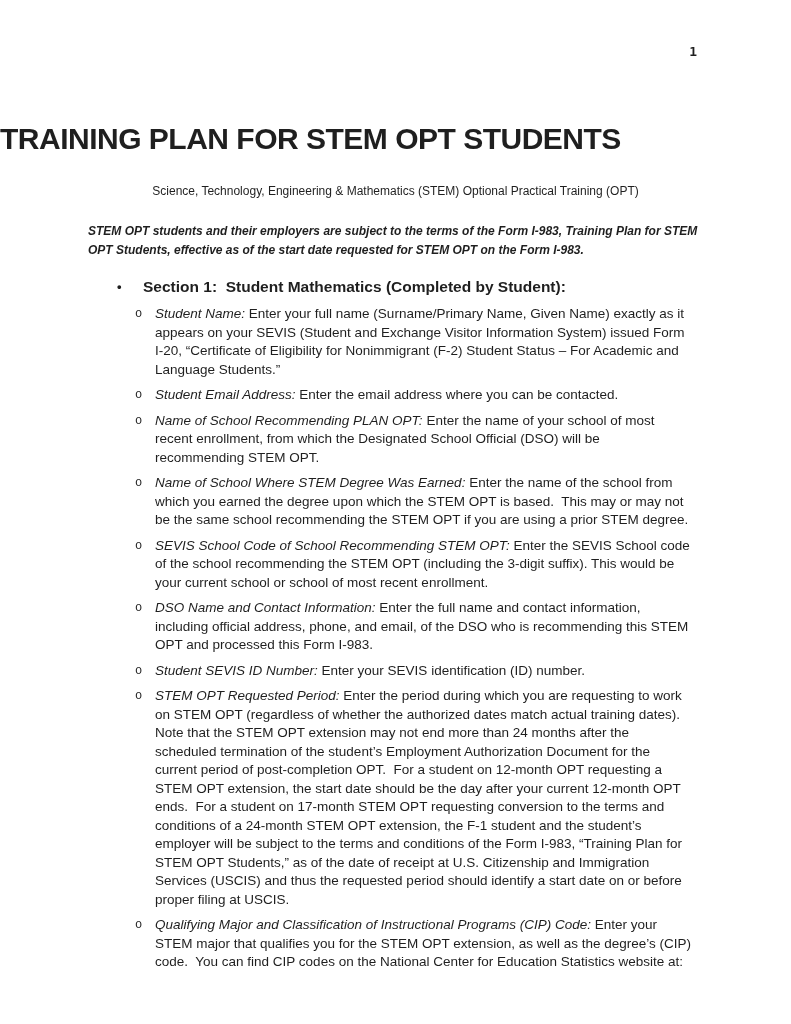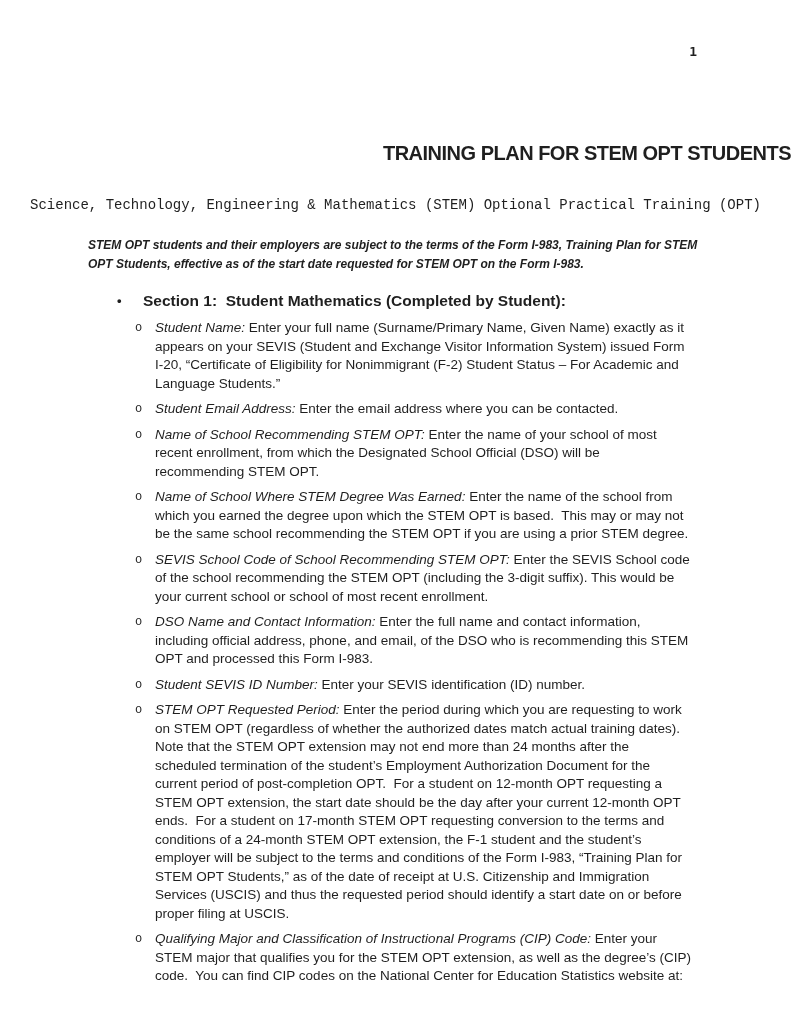--- a/index.html
+++ b/index.html
@@ -24,33 +24,32 @@
   }
   .doc-body { padding-top: 112px; }
   .kicker {
     text-align: center;
     font-size: 18px;
     font-weight: bold;
     line-height: 23px;
     margin: 0;
   }
   .big-title {
-    text-align: right;
-    font-size: 20px;
+    text-align: left;
+    font-size: 30px;
     font-weight: bold;
     letter-spacing: -0.5px;
     line-height: 36px;
-    margin: 23px 0 0 0;
+    margin: 9px 0 0 0;
   }
   .subtitle {
     text-align: center;
-    font-size: 14px;
+    font-size: 12px;
     line-height: 16px;
     margin: 26px 0 0 0;
-    font-family: Liberation Mono, monospace;
   }
   .intro {
     margin: 23px 0 0 88px;
     width: 618px;
     font-size: 12px;
     font-weight: bold;
     font-style: italic;
     line-height: 19px;
   }
   .section-heading-row {
@@ -115,21 +114,21 @@
         <span class="content"><span class="item-label">Student Name:</span><span> Enter your full name (Surname/Primary Name, Given Name) exactly as it appears on your SEVIS (Student and Exchange Visitor Information System) issued Form I-20, “Certificate of Eligibility for Nonimmigrant (F-2) Student Status – For Academic and Language Students.”</span></span>
       </div>
 
       <div class="sub-item">
         <span class="l2-marker">o</span>
         <span class="content"><span class="item-label">Student Email Address:</span><span> Enter the email address where you can be contacted.</span></span>
       </div>
 
       <div class="sub-item">
         <span class="l2-marker">o</span>
-        <span class="content"><span class="item-label">Name of School Recommending STEM OPT:</span><span> Enter the name of your school of most recent enrollment, from which the Designated School Official (DSO) will be recommending STEM OPT.</span></span>
+        <span class="content"><span class="item-label">Name of School Recommending PLAN OPT:</span><span> Enter the name of your school of most recent enrollment, from which the Designated School Official (DSO) will be recommending STEM OPT.</span></span>
       </div>
 
       <div class="sub-item">
         <span class="l2-marker">o</span>
         <span class="content"><span class="item-label">Name of School Where STEM Degree Was Earned:</span><span> Enter the name of the school from which you earned the degree upon which the STEM OPT is based.  This may or may not be the same school recommending the STEM OPT if you are using a prior STEM degree.</span></span>
       </div>
 
       <div class="sub-item">
         <span class="l2-marker">o</span>
         <span class="content"><span class="item-label">SEVIS School Code of School Recommending STEM OPT:</span><span> Enter the SEVIS School code of the school recommending the STEM OPT (including the 3-digit suffix). This would be your current school or school of most recent enrollment.</span></span>

